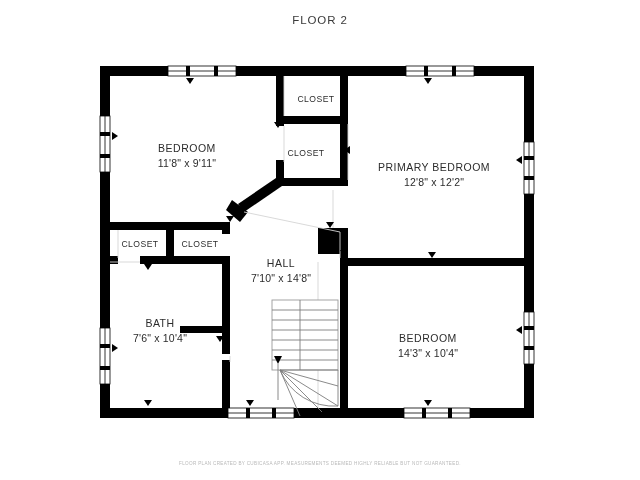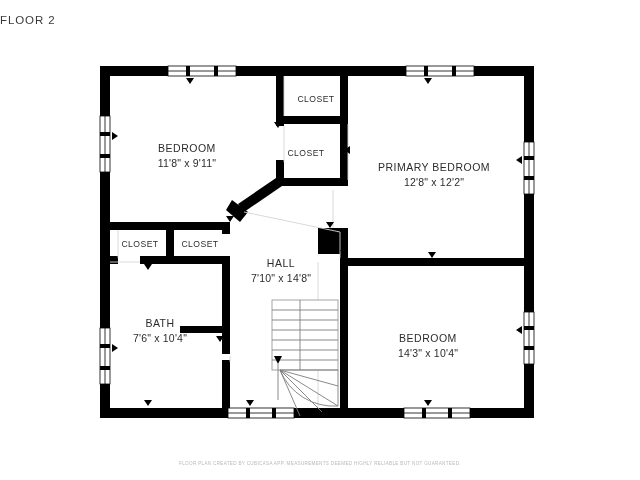--- a/index.html
+++ b/index.html
@@ -18,21 +18,21 @@
     position: relative;
     width: 640px;
     height: 480px;
     background: #ffffff;
   }
   .title-text {
     position: absolute;
     top: 14px;
     left: 0;
     width: 640px;
-    text-align: left;
+    text-align: center;
     font-size: 11.5px;
     letter-spacing: 0.9px;
     color: #3a3a3a;
     font-family: "Liberation Sans", sans-serif;
   }
   .footer-text {
     position: absolute;
     bottom: 14px;
     left: 0;
     width: 640px;

